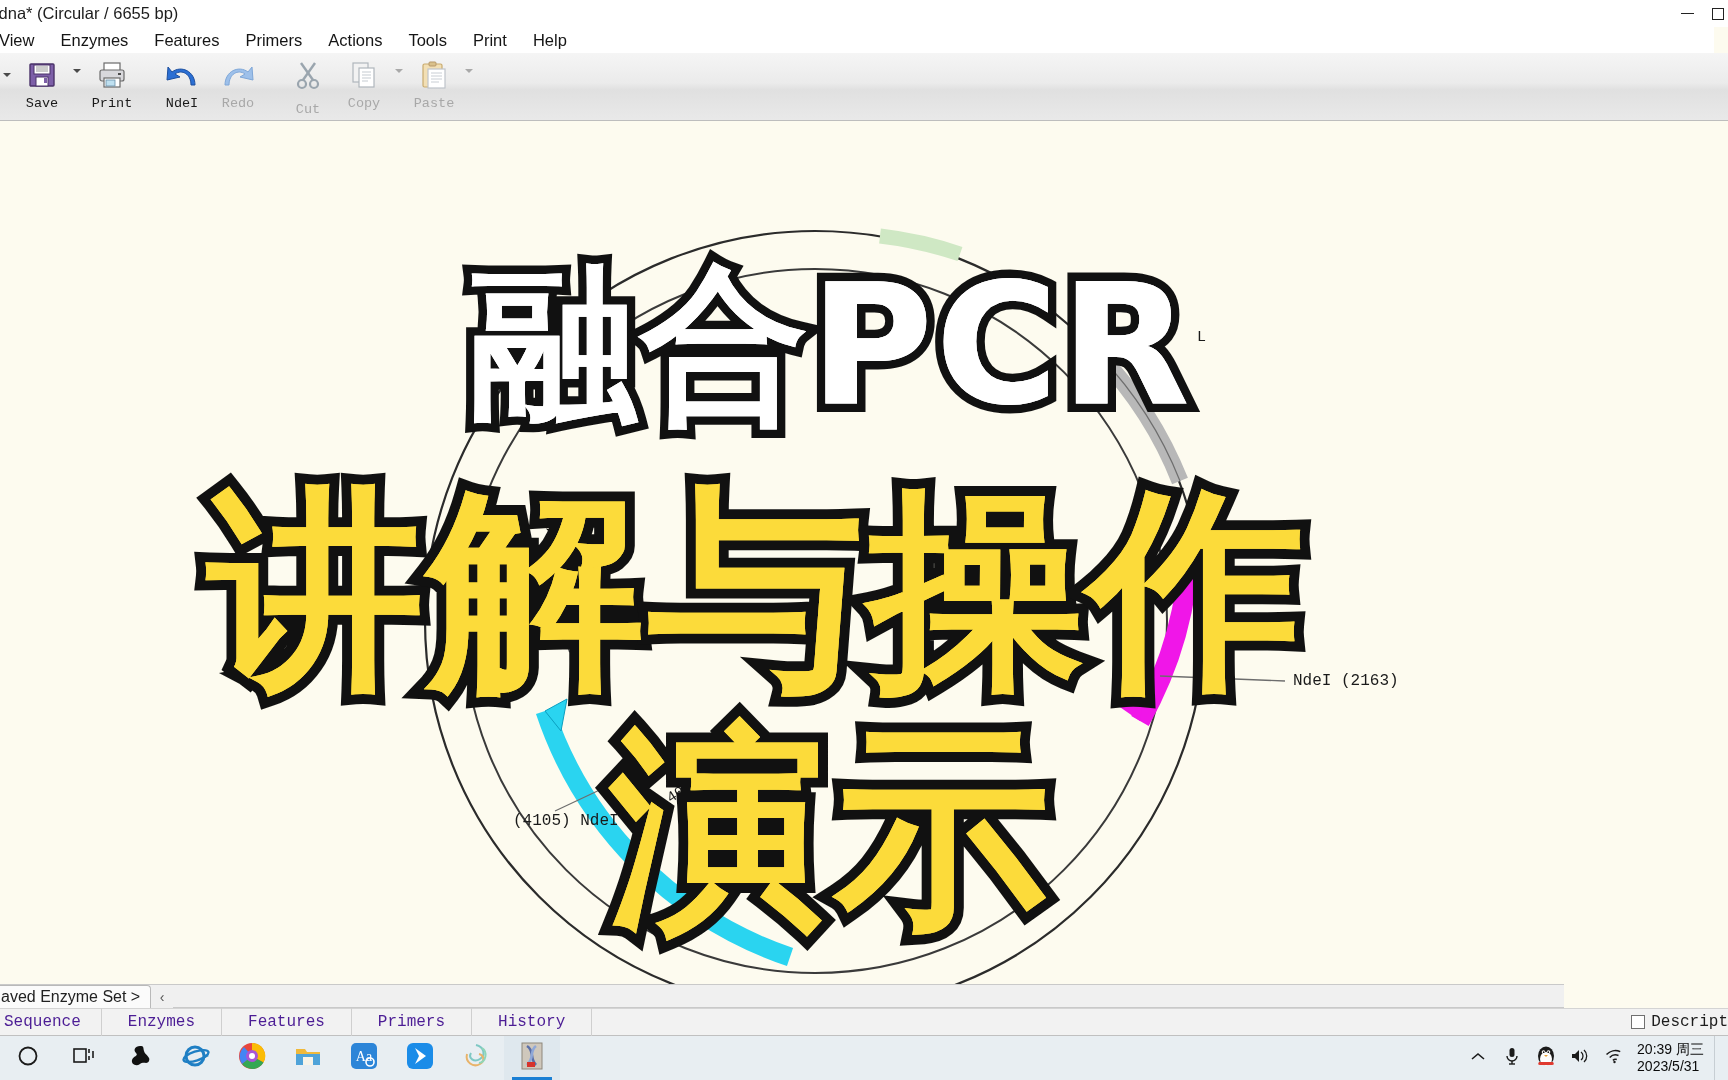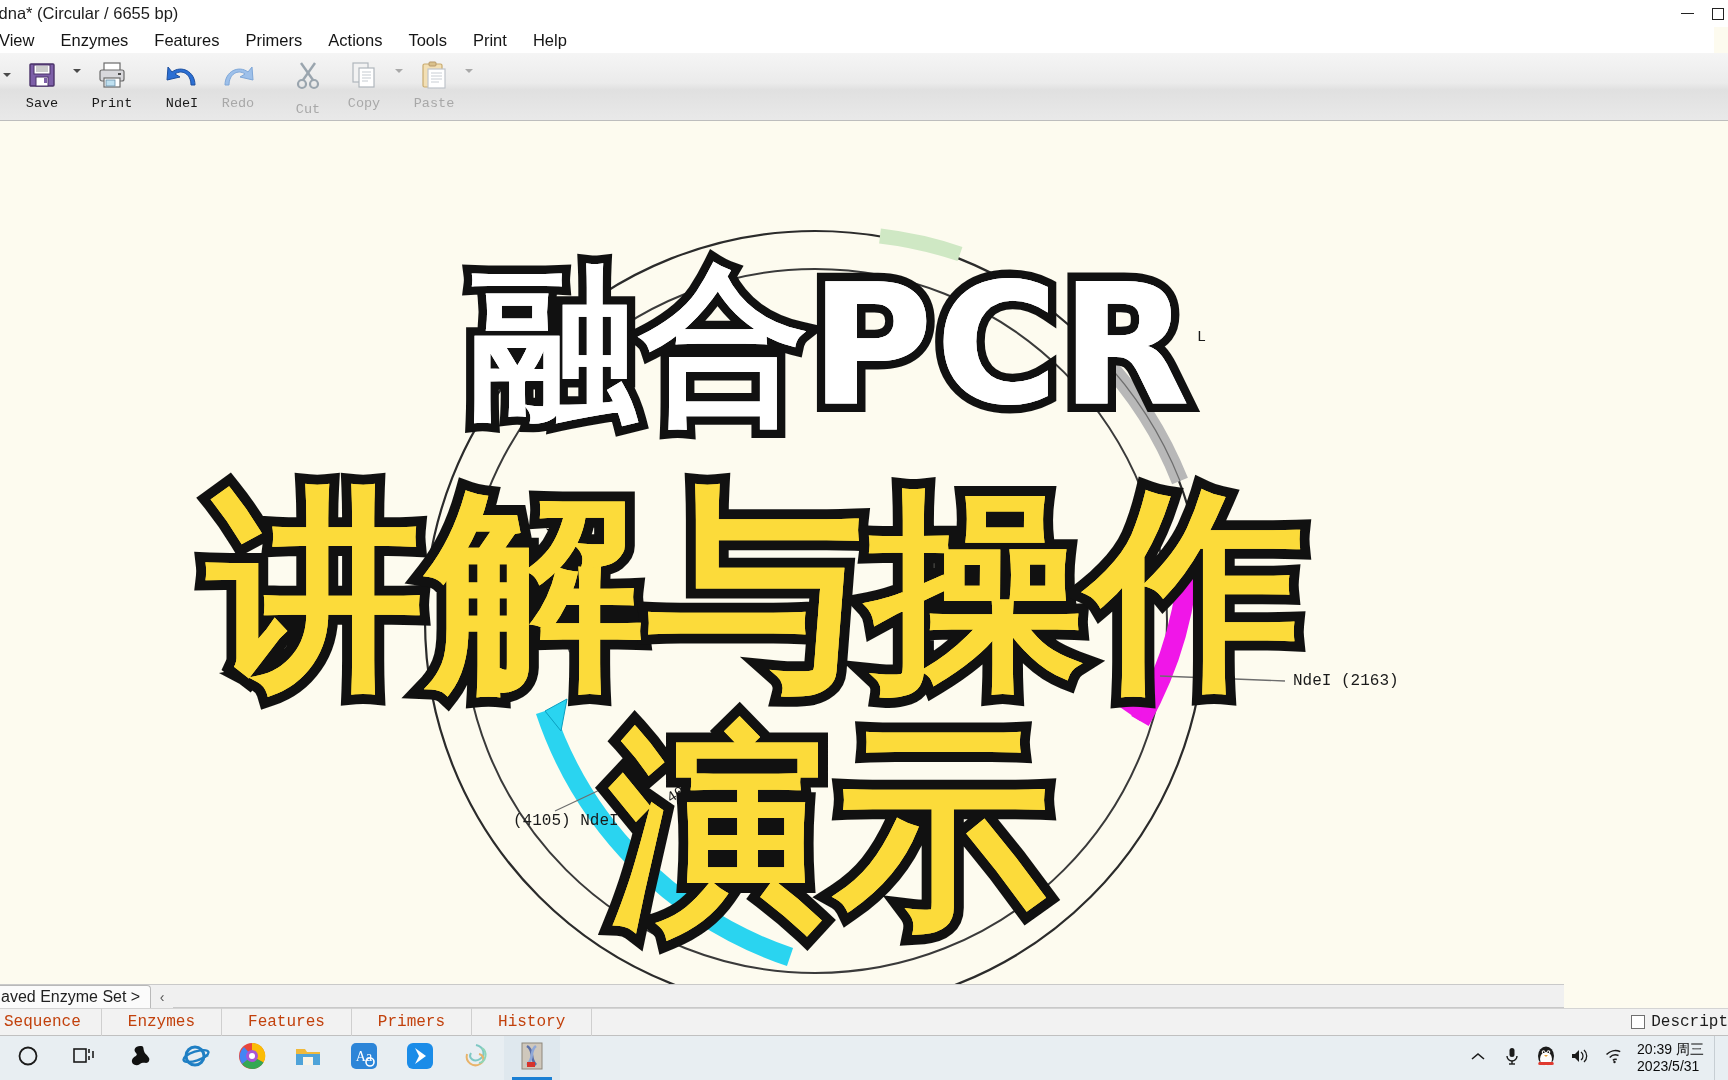--- a/index.html
+++ b/index.html
@@ -177,21 +177,21 @@
   
   .tabbar {
     position: absolute; left: 0; top: 1008px; width: 1728px; height: 28px;
     background: #f2f2f2;
     border-top: 1px solid #d4d4d4;
     border-bottom: 1px solid #c0c0c0;
     display: flex; align-items: center;
   }
   .tab {
     font-family: "Liberation Mono", monospace;
-    font-size: 16px; color: #c2410c;
+    font-size: 16px; color: #4c1d95;
     height: 28px; display: flex; align-items: center;
     padding: 0 26px;
     border-right: 1px solid #cfcfcf;
     white-space: nowrap;
   }
   .tab:first-child { padding-left: 4px; padding-right: 20px; }
   .tab-right {
     margin-left: auto; display: flex; align-items: center; gap: 6px;
     padding-right: 0px;
   }

